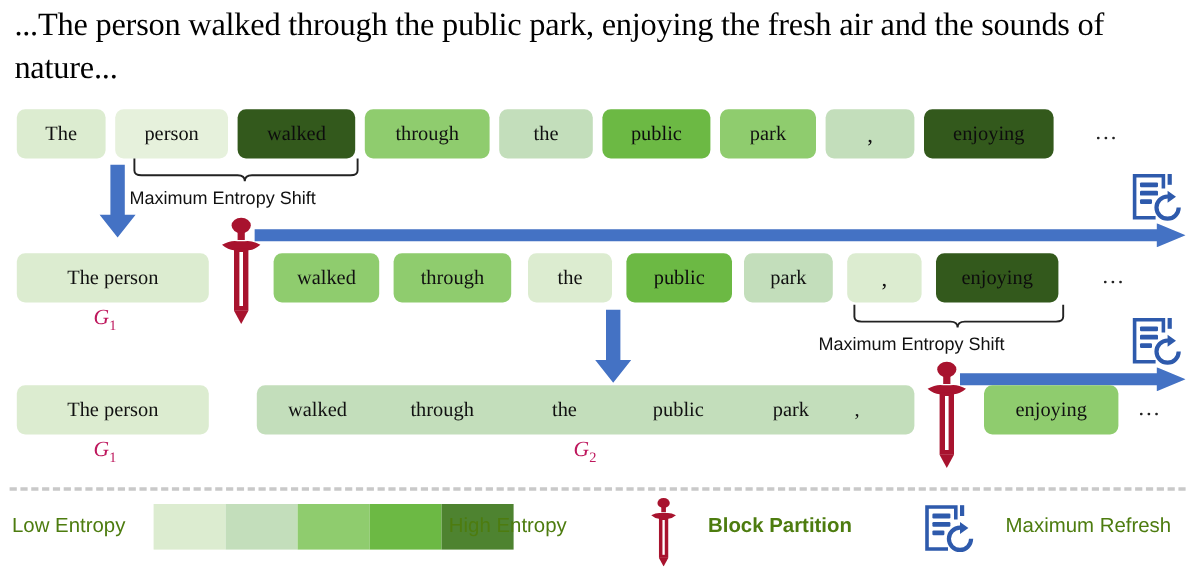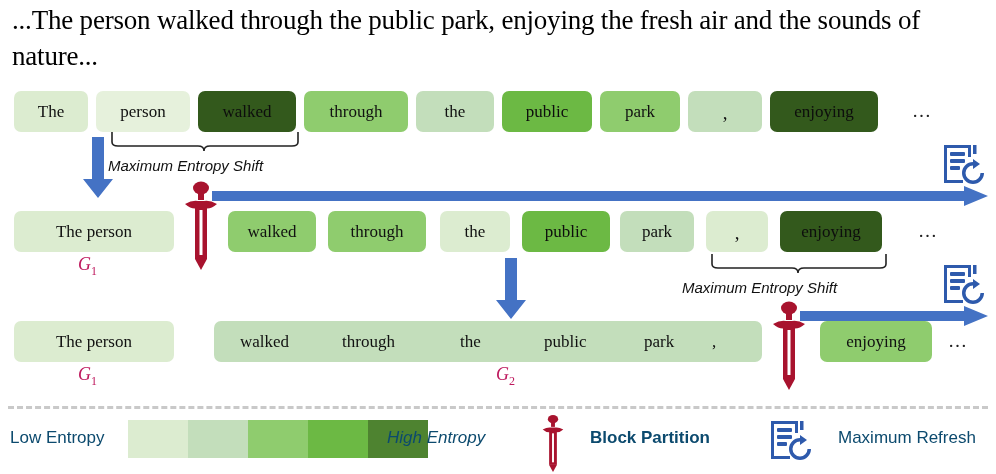--- a/index.html
+++ b/index.html
@@ -69,21 +69,20 @@
   .glabel sub{ font-size:12px; font-style:normal;}
 
   
   .brace{position:absolute;}
   .annot{
     position:absolute;
     font-family:"Liberation Sans", sans-serif;
     font-size:15px;
     color:#111;
     white-space:nowrap;
-    font-style:italic;
   }
 
   
   .arrow{position:absolute;}
 
   
   .sword{position:absolute;}
 
   
   .refresh{position:absolute;}
@@ -91,21 +90,21 @@
   
   .divider{
     position:absolute;
     left:8px; top:406px; width:980px; height:0;
     border-top:3px dashed #c9c9c9;
   }
   .legend-text{
     position:absolute;
     font-family:"Liberation Sans", sans-serif;
     font-size:17px;
-    color:#0c4a6e;
+    color:#4d7c0f;
     white-space:nowrap;
   }
   .swatch{position:absolute;height:38px;}
 </style>
 </head>
 <body>
 
 <div id="stage">
 
   <div class="caption">...The person walked through the public park, enjoying the fresh air and the sounds of nature...</div>
@@ -202,36 +201,36 @@
       <div class="merged" style="left: 14px; top: 321px; width: 160px; height: 41px; background: rgb(220, 236, 208); justify-content: center;">The person</div>
       <div class="glabel" style="left: 78px; top: 364px;"><span style="font-family:'Liberation Serif',serif;">G</span><sub>1</sub></div>
       <div class="merged" style="left: 214px; top: 321px; width: 548px; height: 41px; background: rgb(195, 222, 187);">
         <span class="w" style="left: 26px;">walked</span>
         <span class="w" style="left: 128px;">through</span>
         <span class="w" style="left: 246px;">the</span>
         <span class="w" style="left: 330px;">public</span>
         <span class="w" style="left: 430px;">park</span>
         <span class="w" style="left: 498px;">,</span>
       </div>
-      <div class="glabel" style="left: 496px; top: 364px;"><span style="font-family:'Liberation Serif',serif;">G</span><sub>2</sub></div>
+      <div class="glabel" style="left: 478px; top: 364px;"><span style="font-family:'Liberation Serif',serif;">G</span><sub>2</sub></div>
       <div class="tok" style="left: 820px; top: 321px; width: 112px; height: 41px; background: rgb(143, 204, 110); color: rgb(17, 17, 17);">enjoying</div>
       <div class="ellips" style="left: 948px; top: 330px;">…</div>
     </div>
 
   <div class="divider"></div>
 
   <div class="legend-text" style="left:10px;top:428px;">Low Entropy</div>
   <div id="legend-scale">
       <div class="swatch" style="left: 128px; top: 420px; width: 60px; background: rgb(220, 236, 208);"></div>
       <div class="swatch" style="left: 188px; top: 420px; width: 60px; background: rgb(195, 222, 187);"></div>
       <div class="swatch" style="left: 248px; top: 420px; width: 60px; background: rgb(143, 204, 110);"></div>
       <div class="swatch" style="left: 308px; top: 420px; width: 60px; background: rgb(108, 185, 68);"></div>
       <div class="swatch" style="left: 368px; top: 420px; width: 60px; background: rgb(78, 131, 48);"></div>
     </div>
-  <div class="legend-text" style="left:387px;top:428px;font-style:italic;">High Entropy</div>
+  <div class="legend-text" style="left:374px;top:428px;">High Entropy</div>
 
   <svg class="sword" style="left:538px;top:414px;" width="30" height="58" viewBox="0 0 38 90">
     <ellipse cx="19" cy="8" rx="8" ry="6.5" fill="#a8132e"></ellipse>
     <rect x="16" y="12" width="6" height="8" fill="#a8132e"></rect>
     <path d="M3 24 Q10 20 16 21 L22 21 Q28 20 35 24 Q28 30 22 28 L16 28 Q10 30 3 24 Z" fill="#a8132e"></path>
     <rect x="13" y="27" width="12" height="52" fill="#a8132e"></rect>
     <rect x="17.5" y="30" width="3" height="45" fill="#ffffff"></rect>
     <path d="M13 79 L19 90 L25 79 Z" fill="#a8132e"></path>
   </svg>
   <div class="legend-text" style="left:590px;top:428px;font-weight:bold;">Block Partition</div>

